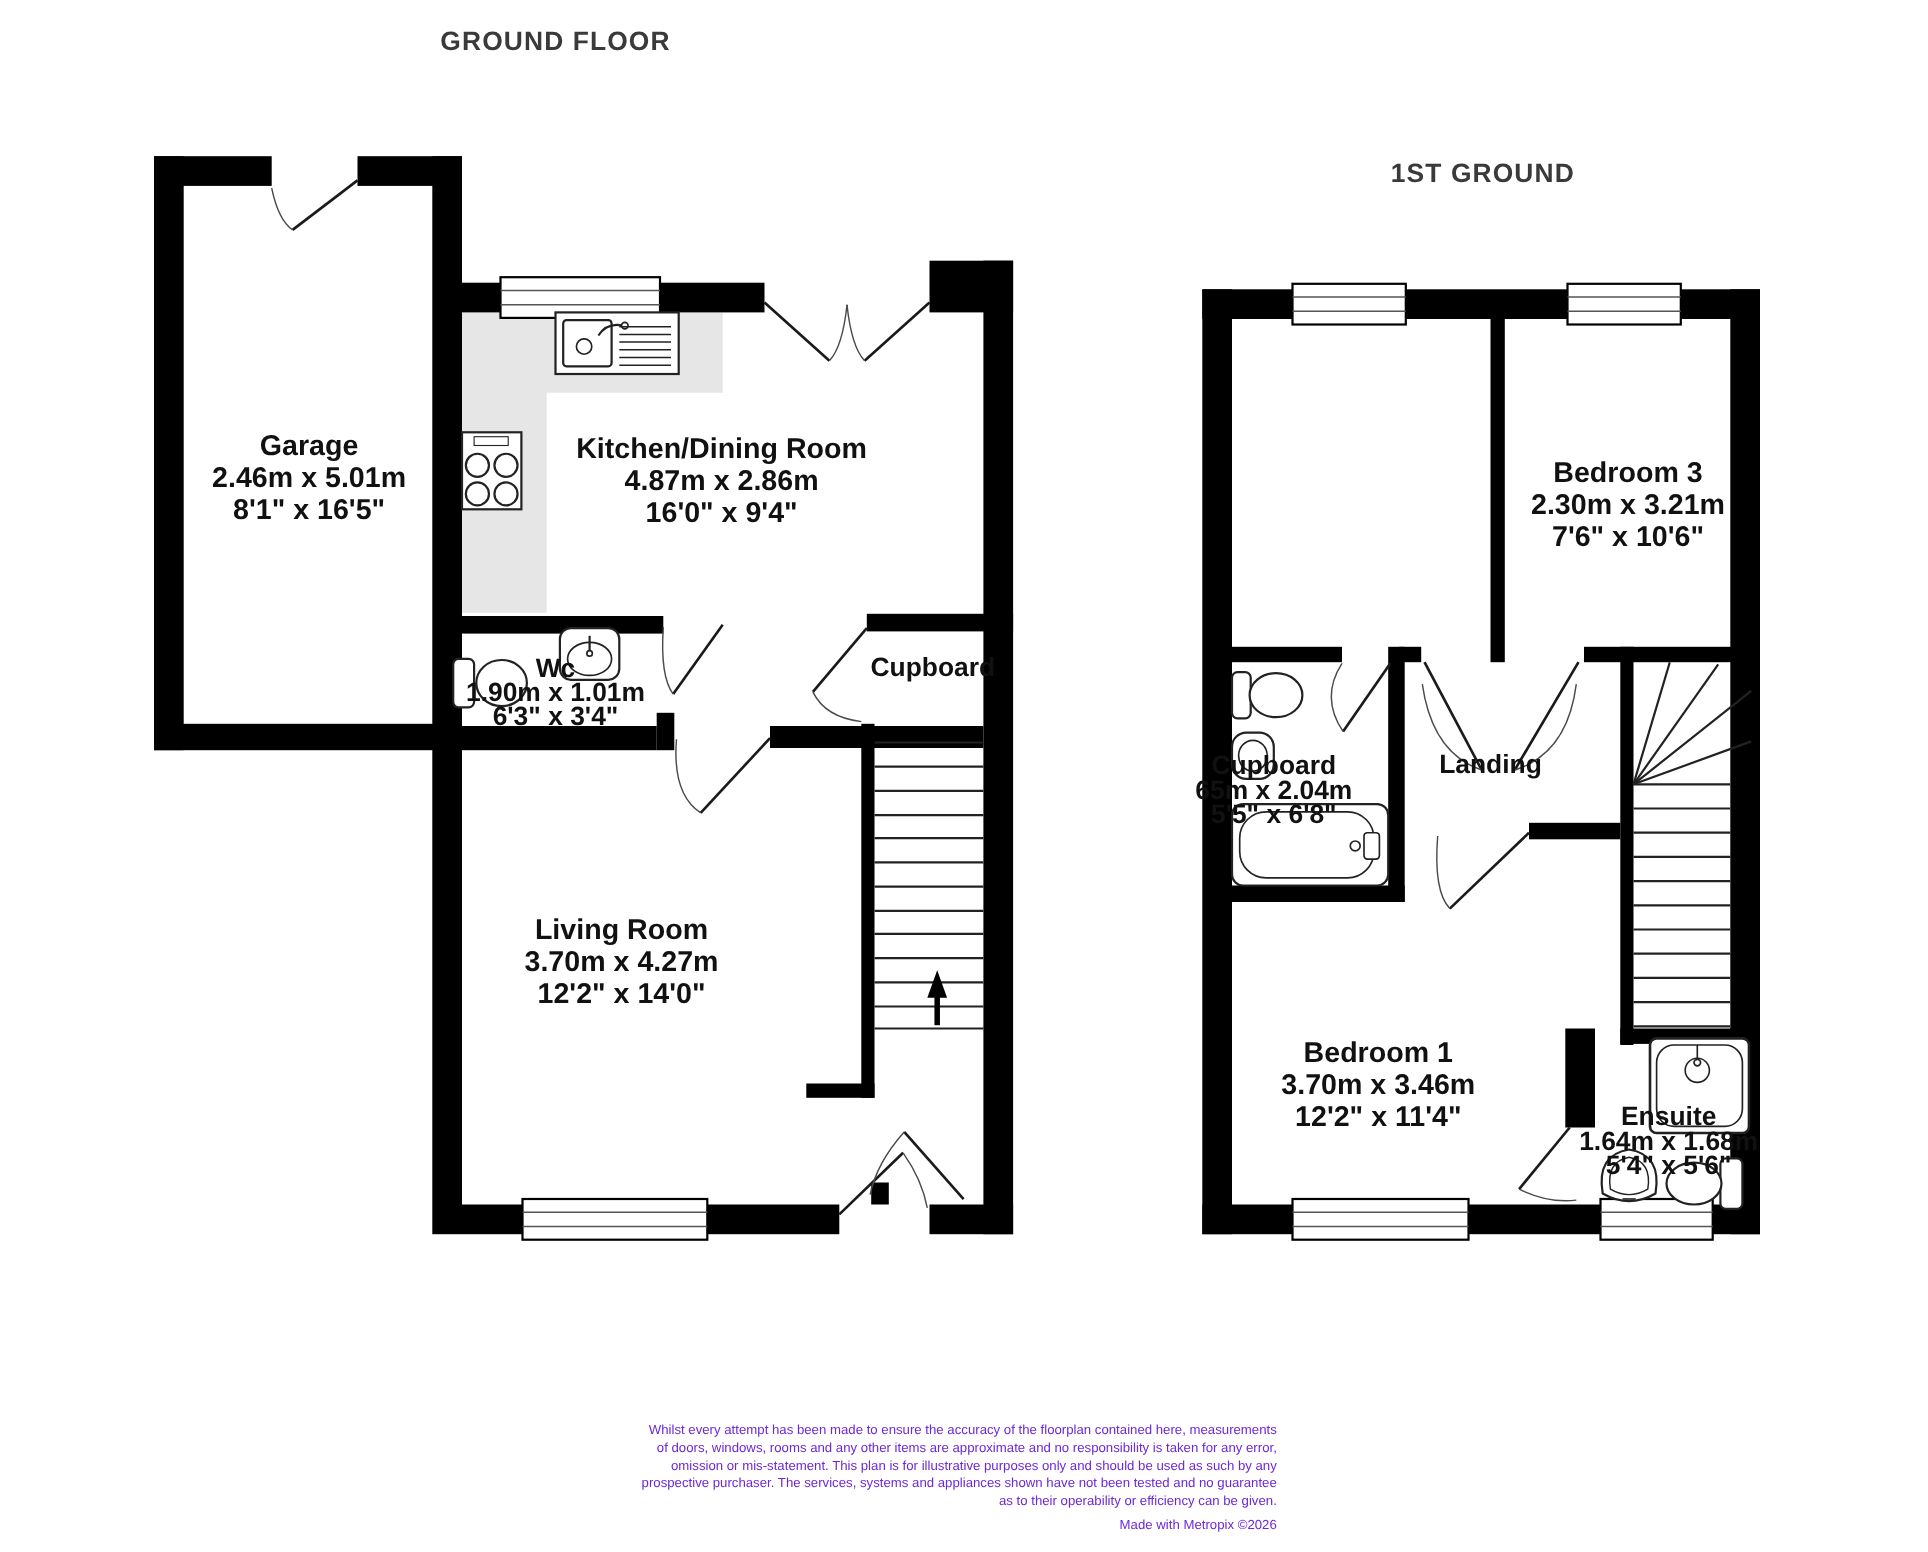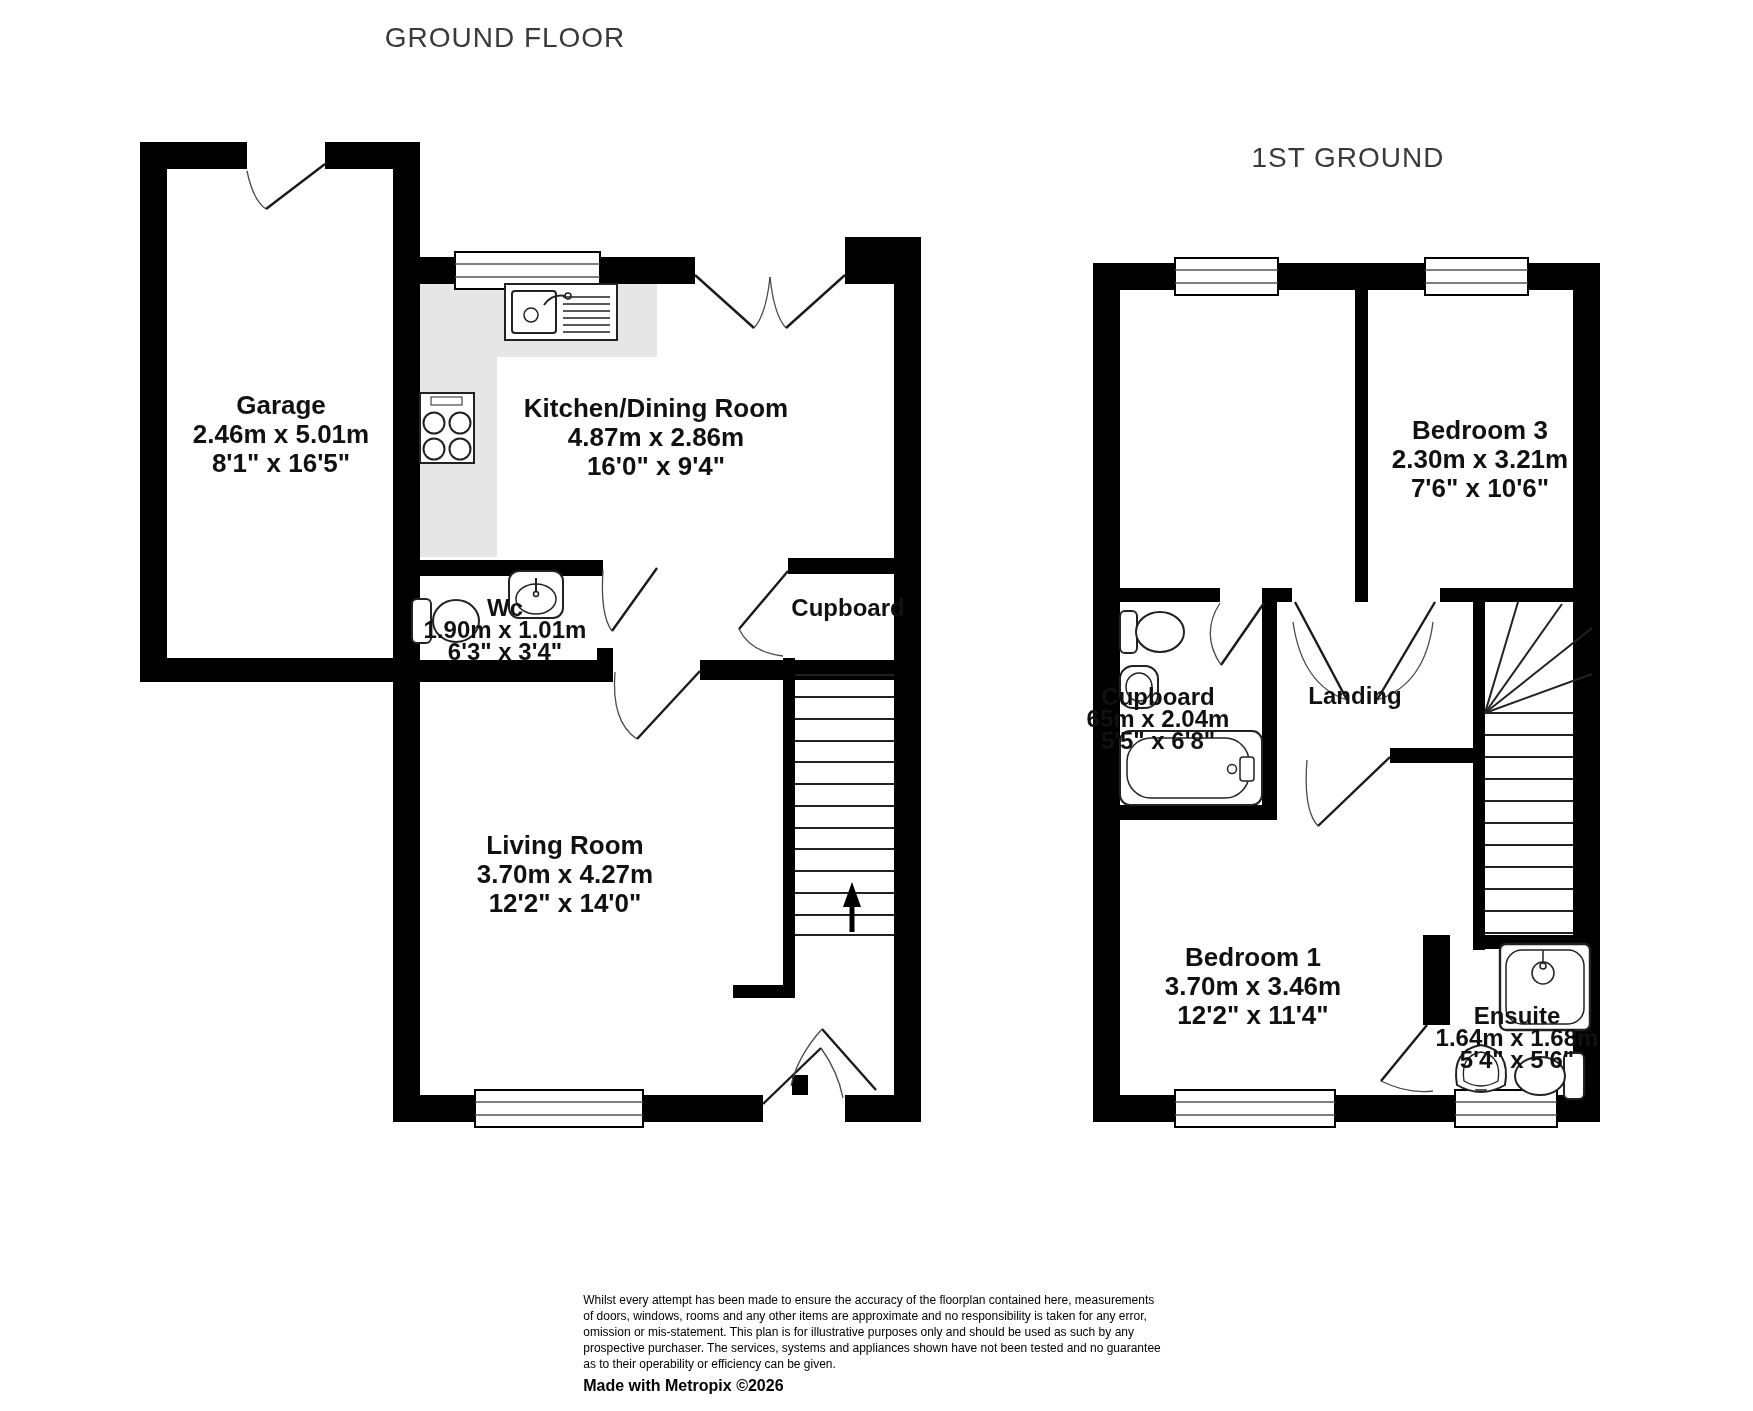--- a/index.html
+++ b/index.html
@@ -1,30 +1,30 @@
 <!DOCTYPE html>
 <html><head>
 <meta charset="utf-8">
 <style>
   html,body{margin:0;padding:0;background:#fff;}
   .canvas{position:relative;width:1753px;height:1411px;background:#ffffff;overflow:hidden;
           font-family:"Liberation Sans", sans-serif;}
   svg{position:absolute;left:0;top:0;}
-  .floor-title{position:absolute;transform:translate(-50%,-50%);font-size:28px;font-weight:400;
+  .floor-title{position:absolute;transform:translate(-50%,-50%);font-size:24px;font-weight:700;
                color:#3a3a3a;letter-spacing:1px;white-space:nowrap;}
   .room-label{position:absolute;transform:translate(-50%,-50%);text-align:center;color:#111;
               font-weight:700;white-space:nowrap;z-index:5;}
   .room-label .ln{font-size:26px;line-height:29px;}
   .room-label.small .ln{font-size:24px;line-height:22px;}
   .room-label.tiny .ln{font-size:24px;line-height:20px;}
   .room-label.landing .ln{font-size:24px;line-height:26px;}
-  .footer{position:absolute;left:872px;top:1292px;transform:translateX(-50%);text-align:left;
-          color:#000000;z-index:5;}
+  .footer{position:absolute;left:872px;top:1292px;transform:translateX(-50%);text-align:right;
+          color:#6d28d9;z-index:5;}
   .footer .dline{font-size:12px;line-height:16px;white-space:nowrap;}
-  .footer .credit{font-size:16px;line-height:16px;margin-top:6px;white-space:nowrap;font-weight:bold;}
+  .footer .credit{font-size:12px;line-height:16px;margin-top:6px;white-space:nowrap;}
 </style>
 </head>
 <body>
 
 <div class="canvas">
 
 <svg width="1753" height="1411" viewBox="0 0 1753 1411">
 
   <g>
 

